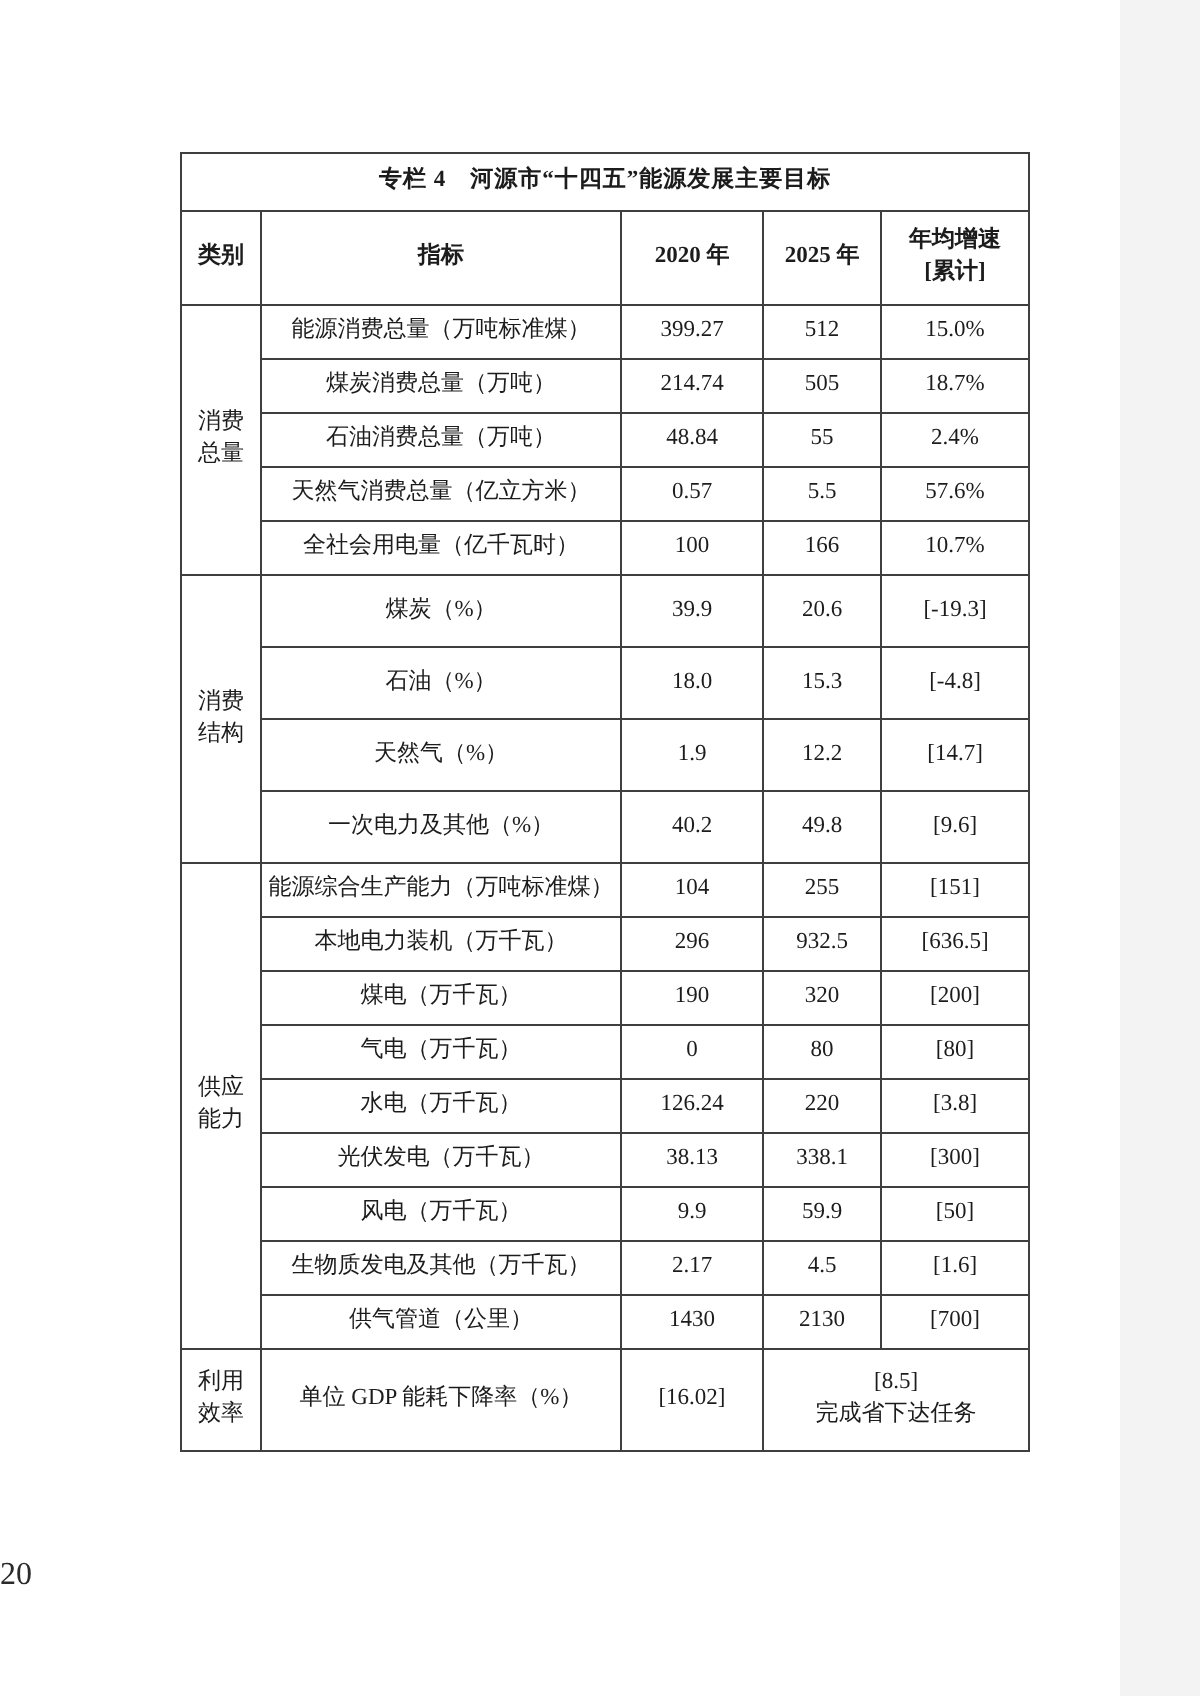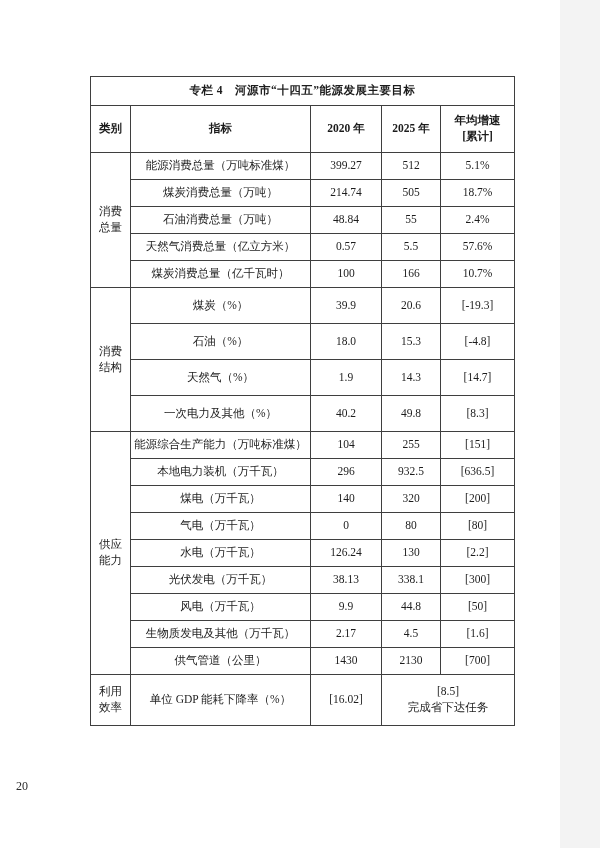--- a/index.html
+++ b/index.html
@@ -39,24 +39,24 @@
   }
   tr.header-row td { height: 44px; font-weight: bold; }
   .pre { white-space: pre-line; margin-left: 24px; }
   td.cat-cell { white-space: pre-line; line-height: 1.9; }
   tr.r-s1 td { height: 24px; }
   tr.r-s2 td { height: 33px; }
   tr.r-s3 td { height: 24px; }
   tr.r-last td { height: 48px; }
   .page-number {
     position: absolute;
-    top: 779px; left: 16px;
+    top: 779px; left: 0;
     width: 100%;
     text-align: left;
-    font-size: 12px;
+    font-size: 16px;
     color: #2a2a2a;
   }
 </style>
 </head>
 <body>
 
 <div class="page">
   <table class="goals">
     <colgroup>
       <col style="width:40px">
@@ -79,42 +79,42 @@
       <td class="pre">年均增速
 [累计]</td>
     </tr>
 
     <tr class="r-s1">
       <td rowspan="5" class="cat-cell">消费
 总量</td>
       <td>能源消费总量（万吨标准煤）</td>
       <td>399.27</td>
       <td>512</td>
-      <td>5.1%</td>
+      <td>15.0%</td>
     </tr>
     <tr class="r-s1">
       <td>煤炭消费总量（万吨）</td>
       <td>214.74</td>
       <td>505</td>
       <td>18.7%</td>
     </tr>
     <tr class="r-s1">
       <td>石油消费总量（万吨）</td>
       <td>48.84</td>
       <td>55</td>
       <td>2.4%</td>
     </tr>
     <tr class="r-s1">
       <td>天然气消费总量（亿立方米）</td>
       <td>0.57</td>
       <td>5.5</td>
       <td>57.6%</td>
     </tr>
     <tr class="r-s1">
-      <td>煤炭消费总量（亿千瓦时）</td>
+      <td>全社会用电量（亿千瓦时）</td>
       <td>100</td>
       <td>166</td>
       <td>10.7%</td>
     </tr>
 
     <tr class="r-s2">
       <td rowspan="4" class="cat-cell">消费
 结构</td>
       <td>煤炭（%）</td>
       <td>39.9</td>
@@ -123,72 +123,72 @@
     </tr>
     <tr class="r-s2">
       <td>石油（%）</td>
       <td>18.0</td>
       <td>15.3</td>
       <td>[-4.8]</td>
     </tr>
     <tr class="r-s2">
       <td>天然气（%）</td>
       <td>1.9</td>
-      <td>14.3</td>
+      <td>12.2</td>
       <td>[14.7]</td>
     </tr>
     <tr class="r-s2">
       <td>一次电力及其他（%）</td>
       <td>40.2</td>
       <td>49.8</td>
-      <td>[8.3]</td>
+      <td>[9.6]</td>
     </tr>
 
     <tr class="r-s3">
       <td rowspan="9" class="cat-cell">供应
 能力</td>
       <td>能源综合生产能力（万吨标准煤）</td>
       <td>104</td>
       <td>255</td>
       <td>[151]</td>
     </tr>
     <tr class="r-s3">
       <td>本地电力装机（万千瓦）</td>
       <td>296</td>
       <td>932.5</td>
       <td>[636.5]</td>
     </tr>
     <tr class="r-s3">
       <td>煤电（万千瓦）</td>
-      <td>140</td>
+      <td>190</td>
       <td>320</td>
       <td>[200]</td>
     </tr>
     <tr class="r-s3">
       <td>气电（万千瓦）</td>
       <td>0</td>
       <td>80</td>
       <td>[80]</td>
     </tr>
     <tr class="r-s3">
       <td>水电（万千瓦）</td>
       <td>126.24</td>
-      <td>130</td>
-      <td>[2.2]</td>
+      <td>220</td>
+      <td>[3.8]</td>
     </tr>
     <tr class="r-s3">
       <td>光伏发电（万千瓦）</td>
       <td>38.13</td>
       <td>338.1</td>
       <td>[300]</td>
     </tr>
     <tr class="r-s3">
       <td>风电（万千瓦）</td>
       <td>9.9</td>
-      <td>44.8</td>
+      <td>59.9</td>
       <td>[50]</td>
     </tr>
     <tr class="r-s3">
       <td>生物质发电及其他（万千瓦）</td>
       <td>2.17</td>
       <td>4.5</td>
       <td>[1.6]</td>
     </tr>
     <tr class="r-s3">
       <td>供气管道（公里）</td>

